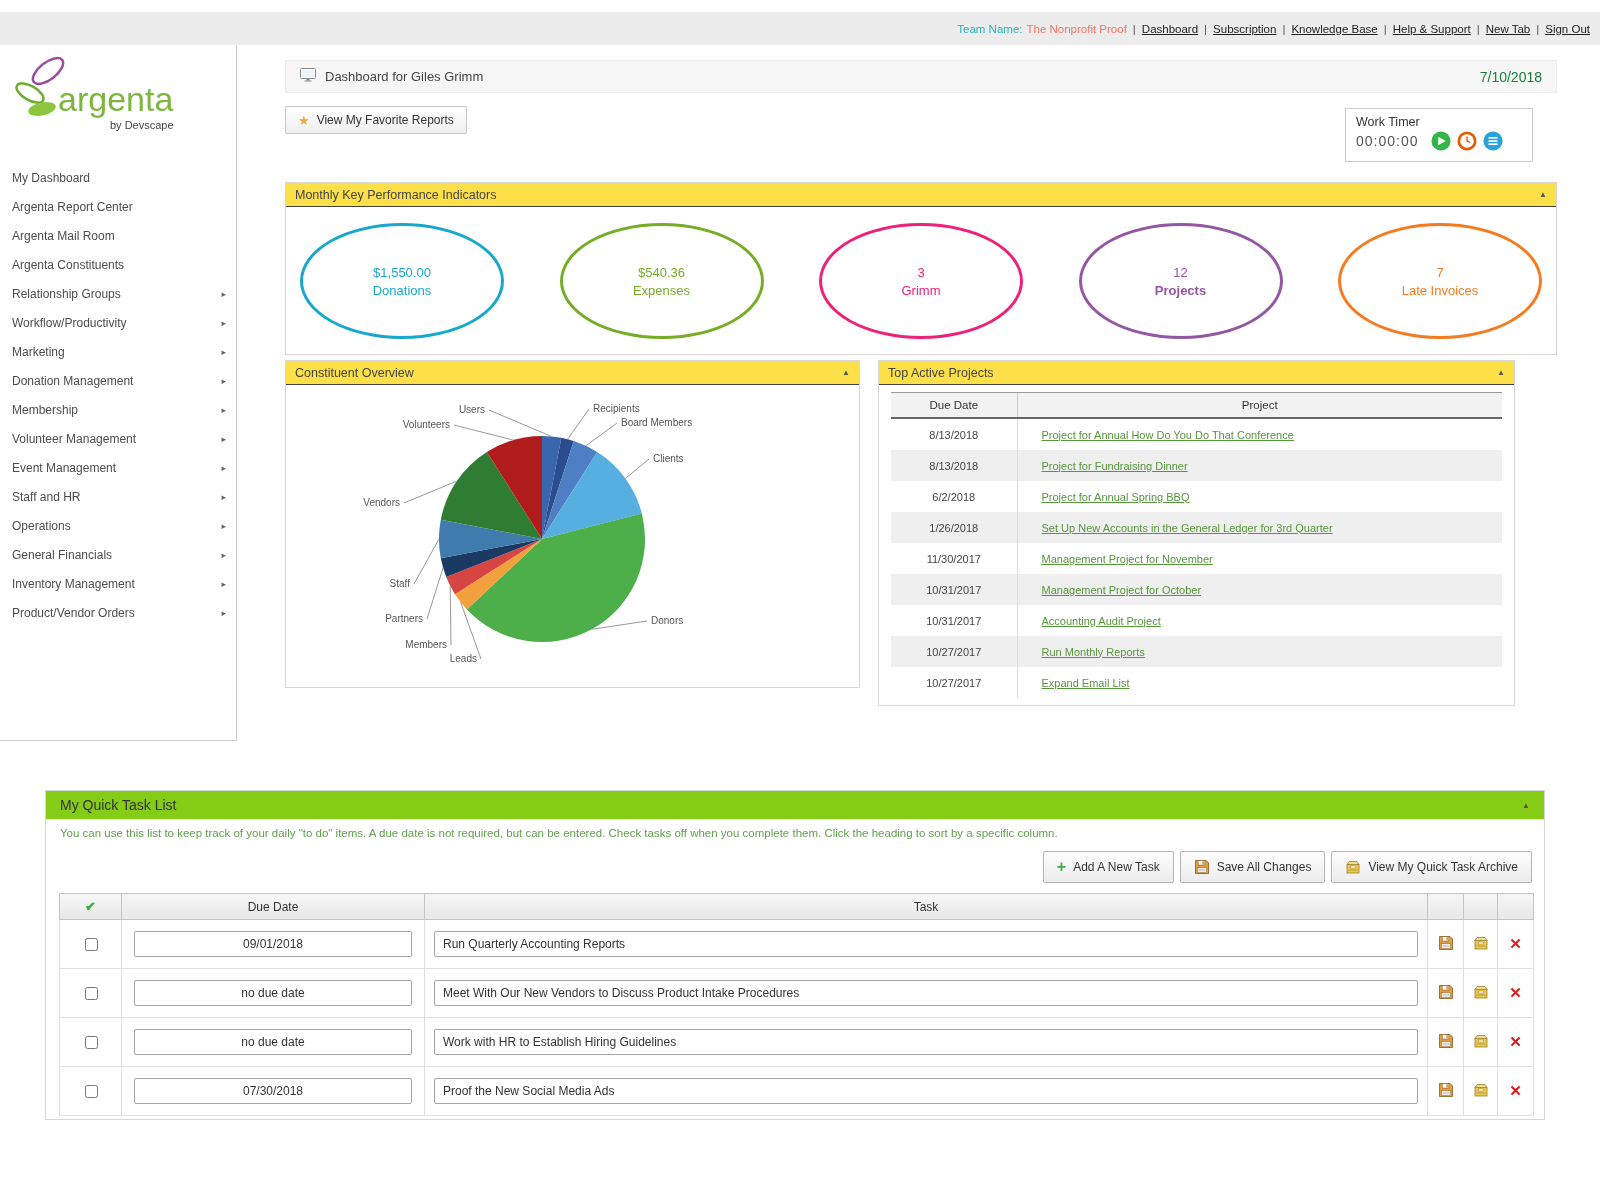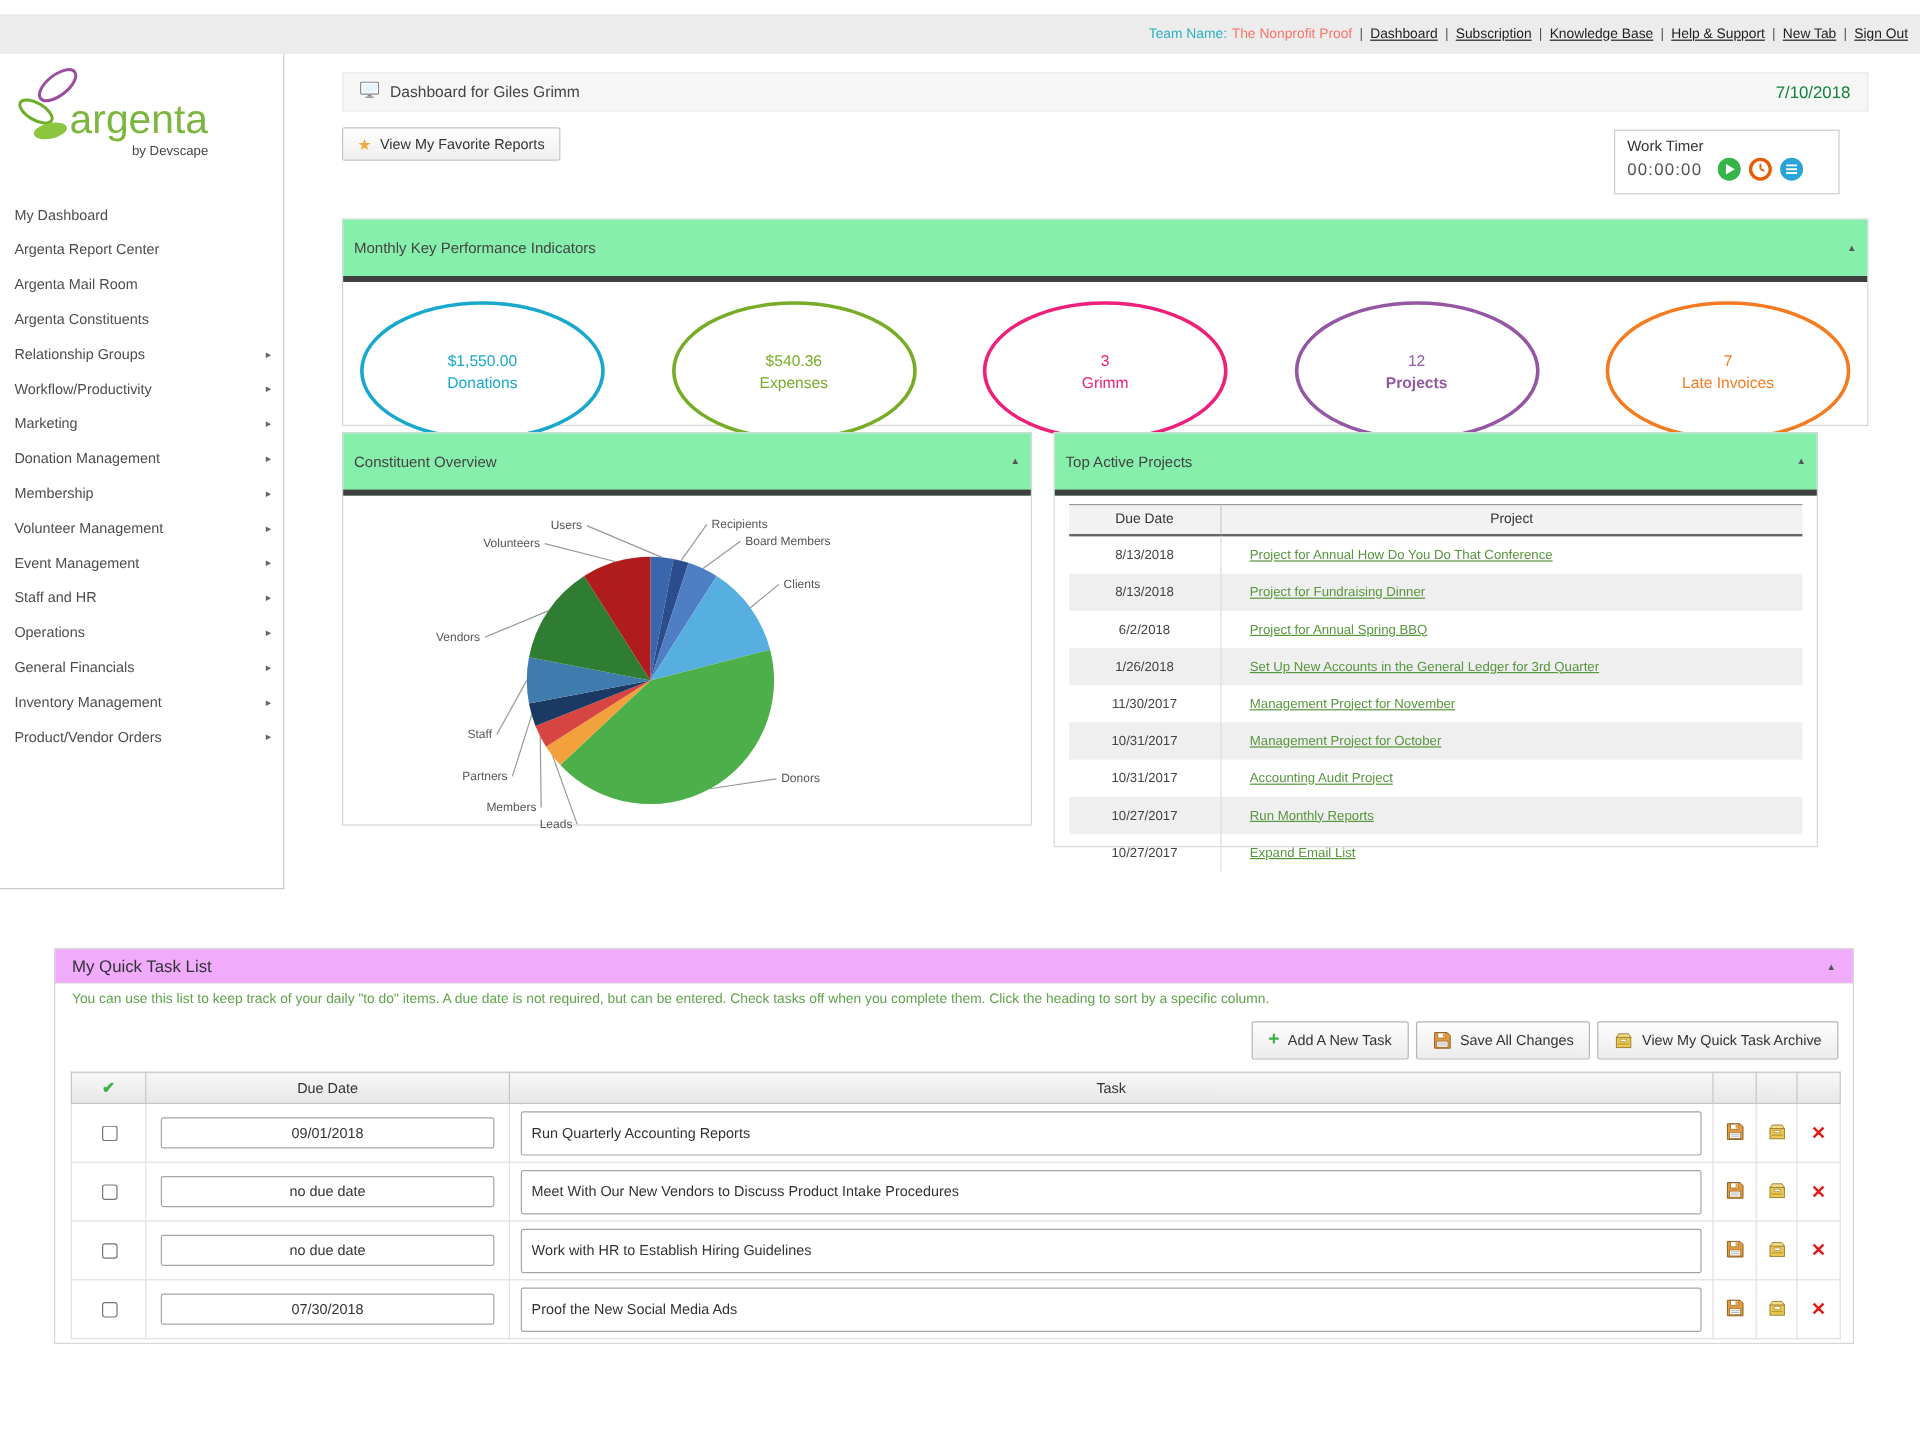--- a/index.html
+++ b/index.html
@@ -49,22 +49,22 @@
     background:#fff;box-sizing:border-box;padding:6px 10px;
   }
   .wt-title{font-size:12.5px;color:#333;}
   .wt-row{display:flex;align-items:center;gap:6px;margin-top:2px;}
   .wt-time{font-size:14px;color:#555;letter-spacing:1px;margin-right:6px;}
   .wt-icon{cursor:pointer;}
   .wt-icon svg{width:20px;height:20px;display:block;}
   
   .panel{position:absolute;background:#fff;border:1px solid #d7d7d7;box-sizing:border-box;}
   .panel-header{
-    height:23px;background:#86efac;border-bottom:5px solid #404040;display:flex;
-    align-items:center;justify-content:space-between;padding:12px 9px;font-size:12.5px;color:#444;
+    height:23px;background:#fde047;border-bottom:1px solid #404040;display:flex;
+    align-items:center;justify-content:space-between;padding:0 9px;font-size:12.5px;color:#444;
   }
   .collapse-arrow{font-size:8px;color:#555;cursor:pointer;}
   .kpi-panel{left:285px;top:182px;width:1272px;height:173px;}
   .kpi-body{height:148px;display:flex;align-items:center;justify-content:space-between;padding:0 14px;}
   .kpi-ellipse{
     width:198px;height:110px;border:3px solid;border-radius:50%;
     display:flex;flex-direction:column;align-items:center;justify-content:center;gap:3px;background:#fff;
   }
   .kpi-value,.kpi-label{font-size:13px;}
   .constituent-panel{left:285px;top:360px;width:575px;height:328px;}
@@ -78,21 +78,21 @@
     height:22px;font-weight:normal;color:#333;font-size:11.5px;
   }
   .projects-table th + th{border-left:1px solid #ccc;}
   .projects-table tbody tr:nth-child(even){background:#efefef;}
   .projects-table td{height:29px;}
   .p-date{text-align:center;color:#444;}
   .p-proj{padding-left:24px;border-left:1px solid #ddd;}
   .p-link{color:#56963c;text-decoration:underline;cursor:pointer;}
   
   .task-panel{left:45px;top:790px;width:1500px;height:330px;}
-  .task-panel .panel-header{height:28px;font-size:14px;background:#f0abfc;border-bottom:1px solid #e8e8e8;padding:0 14px;color:#333;}
+  .task-panel .panel-header{height:28px;font-size:14px;background:#84cc16;border-bottom:1px solid #e8e8e8;padding:0 14px;color:#333;}
   .task-help{padding:7px 14px 0 14px;font-size:11.5px;color:#61a24c;}
   .task-buttons{display:flex;justify-content:flex-end;gap:6px;padding:12px 12px 0 0;}
   .btn{
     display:inline-flex;align-items:center;gap:7px;border:1px solid #b5b5b5;
     background:linear-gradient(#fdfdfd,#ececec);padding:7px 13px;font-size:12px;color:#333;
     border-radius:2px;cursor:pointer;font-family:inherit;
   }
   .btn svg{width:16px;height:16px;display:block;}
   .plus-icon{color:#3faf46;font-weight:bold;font-size:16px;line-height:1;}
   .task-table{
@@ -103,21 +103,21 @@
     font-weight:normal;font-size:12px;color:#333;
   }
   .task-table td{border:1px solid #e0e0e0;height:46px;text-align:center;vertical-align:middle;background:#fff;}
   .t-check{background:#f6f6f6;}
   .check-icon{color:#3faf46;font-size:13px;font-weight:bold;}
   .date-input{
     width:calc(100% - 22px);height:26px;border:1px solid #a5a5a5;border-radius:2px;text-align:center;
     font-size:12px;color:#333;font-family:inherit;box-sizing:border-box;background:#fff;
   }
   .task-input{
-    width:calc(100% - 16px);height:37px;border:1px solid #a5a5a5;border-radius:2px;text-align:left;
+    width:calc(100% - 16px);height:26px;border:1px solid #a5a5a5;border-radius:2px;text-align:left;
     padding:0 8px;font-size:12px;color:#333;font-family:inherit;box-sizing:border-box;background:#fff;
   }
   .icon-btn{cursor:pointer;display:inline-block;}
   .icon-btn svg{width:16px;height:16px;display:block;margin:0 auto;}
   .delete-x{color:#e01b1b;font-size:15px;font-weight:bold;cursor:pointer;}
   
   .pie-label{font-size:10px;fill:#555;}
   .pie-line{stroke:#999;stroke-width:1;fill:none;}
 </style>
 </head>

